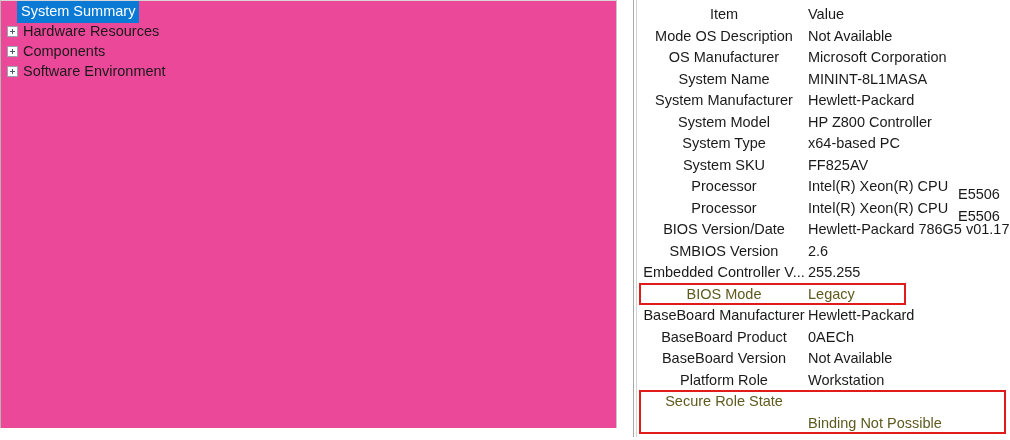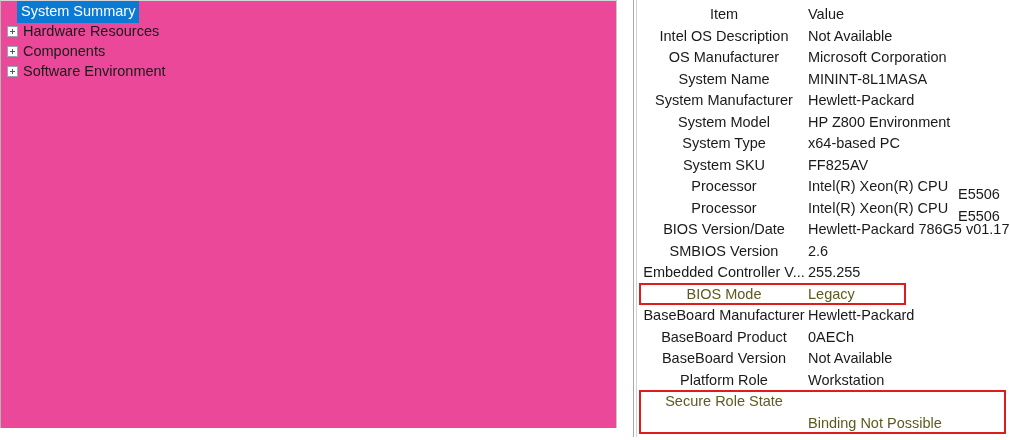--- a/index.html
+++ b/index.html
@@ -217,38 +217,38 @@
 
 <div id="splitter"></div>
 
 <div id="details-panel">
   <div id="details-scroll">
       <div class="detail-row header">
         <span class="cell-item">Item</span>
         <span class="cell-value">Value</span>
       </div>
       <div class="detail-row">
-        <span class="cell-item">Intel OS Description</span>
+        <span class="cell-item">Mode OS Description</span>
         <span class="cell-value">Not Available</span>
       </div>
       <div class="detail-row">
         <span class="cell-item">OS Manufacturer</span>
         <span class="cell-value">Microsoft Corporation</span>
       </div>
       <div class="detail-row">
         <span class="cell-item">System Name</span>
         <span class="cell-value">MININT-8L1MASA</span>
       </div>
       <div class="detail-row">
         <span class="cell-item">System Manufacturer</span>
         <span class="cell-value">Hewlett-Packard</span>
       </div>
       <div class="detail-row">
         <span class="cell-item">System Model</span>
-        <span class="cell-value">HP Z800 Environment</span>
+        <span class="cell-value">HP Z800 Controller</span>
       </div>
       <div class="detail-row">
         <span class="cell-item">System Type</span>
         <span class="cell-value">x64-based PC</span>
       </div>
       <div class="detail-row">
         <span class="cell-item">System SKU</span>
         <span class="cell-value">FF825AV</span>
       </div>
       <div class="detail-row">

